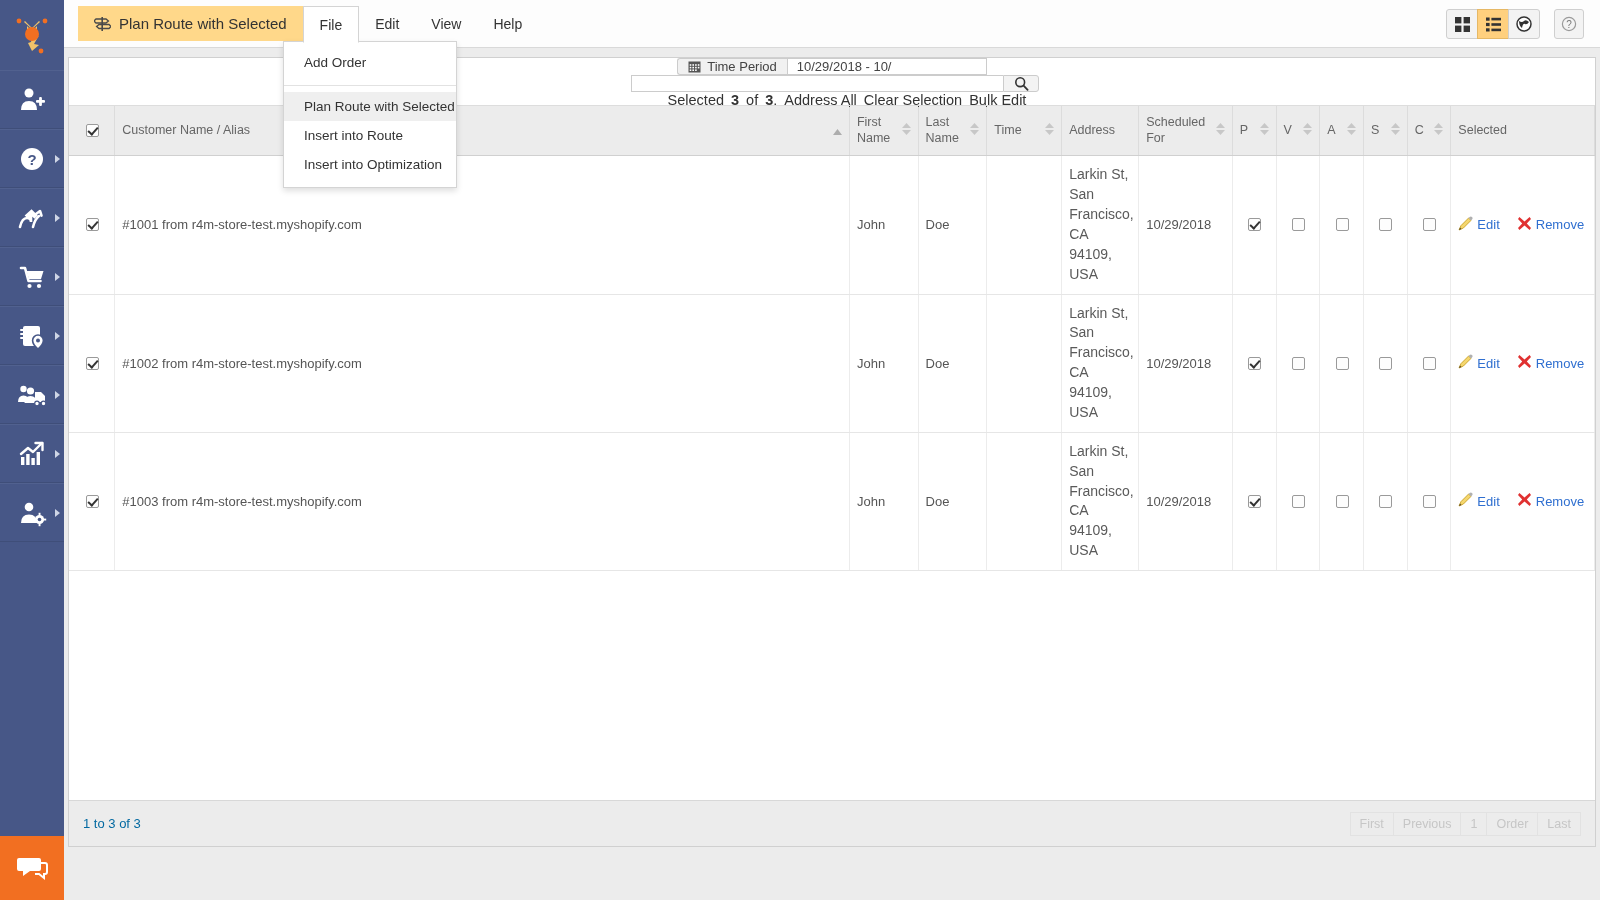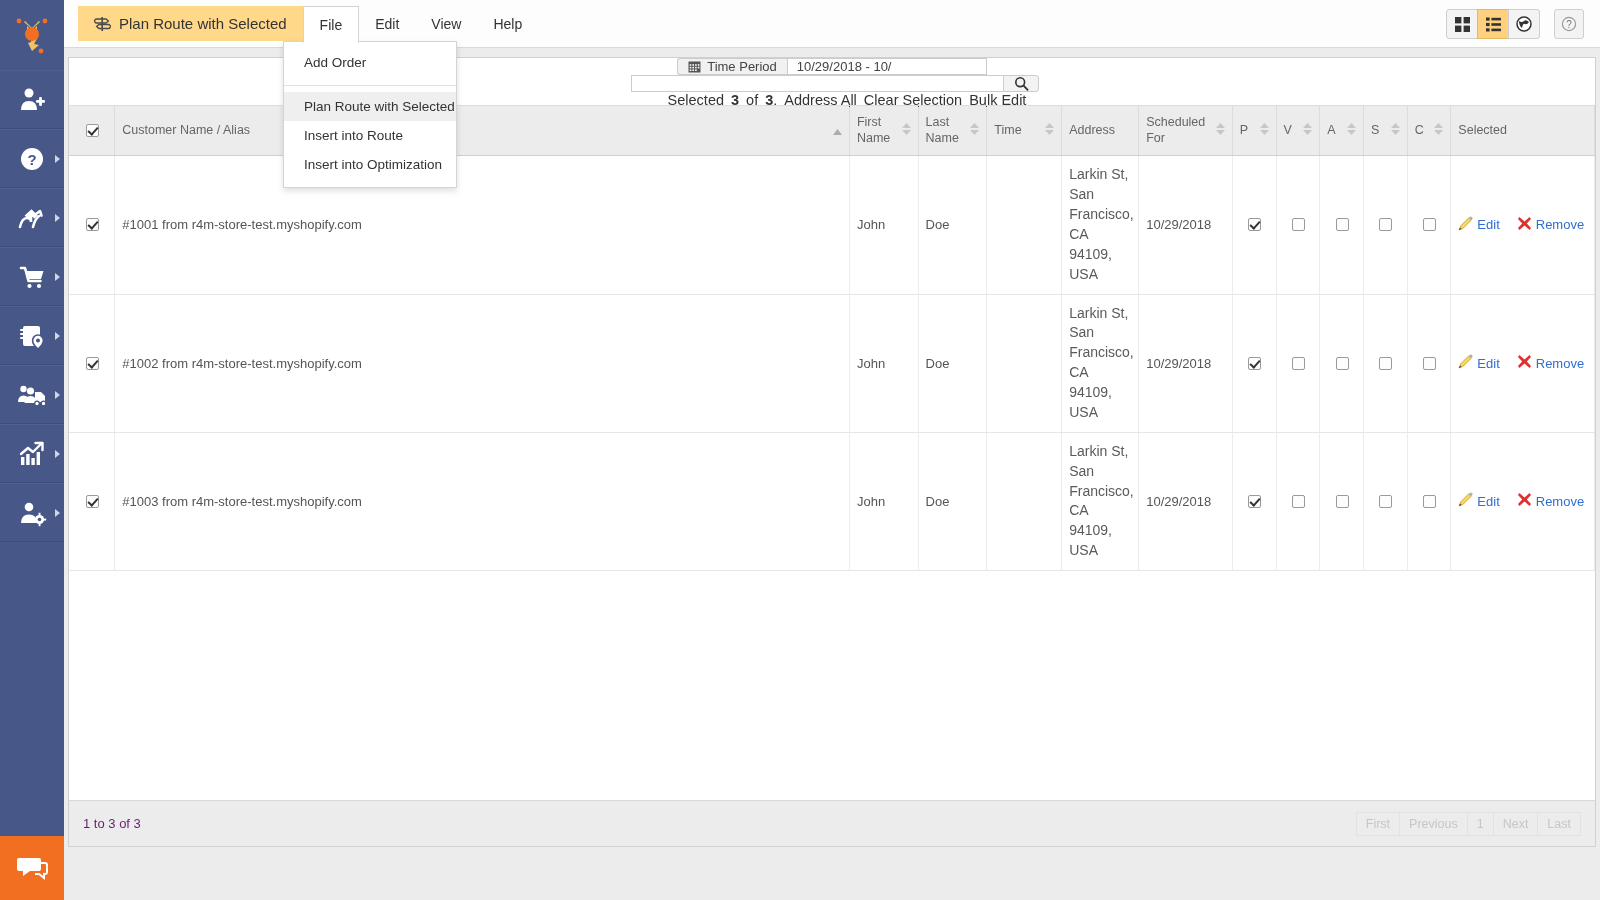--- a/index.html
+++ b/index.html
@@ -260,21 +260,21 @@
   #footer {
     position: absolute;
     left: 0; bottom: 0;
     width: 100%;
     height: 46px;
     background: #ececec;
     border-top: 1px solid #d8d8d8;
     display: flex; align-items: center; justify-content: space-between;
     padding: 0 14px;
   }
-  #page-info { font-size: 13px; color: #701a75; }
+  #page-info { font-size: 13px; color: #0369a1; }
   #pager { display: flex; }
   .pg {
     border: 1px solid #e2e2e2;
     border-right: none;
     background: #ececec;
     color: #c6c6c6;
     font-size: 12.5px;
     padding: 4px 9px;
     cursor: default;
   }
@@ -750,20 +750,20 @@
             </tr>
           </tbody>
       </table>
 
       <div id="footer">
         <div id="page-info">1 to 3 of 3</div>
         <div id="pager">
           <span class="pg">First</span>
           <span class="pg">Previous</span>
           <span class="pg">1</span>
-          <span class="pg">Next</span>
+          <span class="pg">Order</span>
           <span class="pg last-pg">Last</span>
         </div>
       </div>
 
     </div>
   </div>
 </div>
 
 </body></html>

